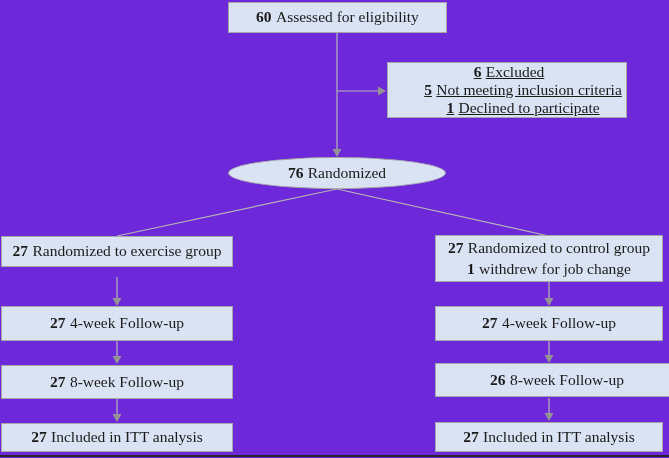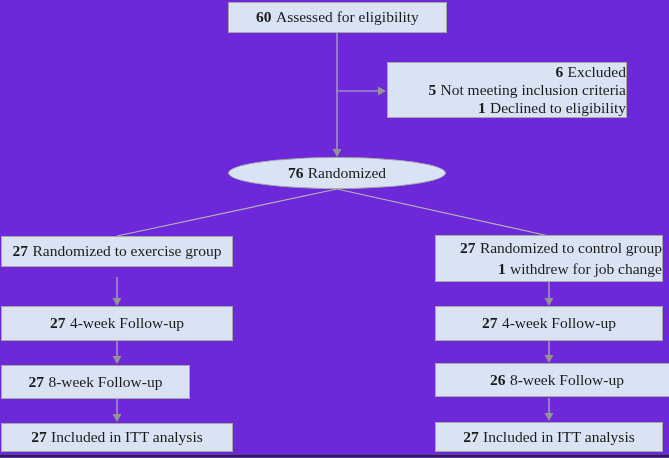--- a/index.html
+++ b/index.html
@@ -27,21 +27,21 @@
     background:var(--box-fill,#dae3f3);
     border:1px solid var(--box-border,#a6a6a6);
     box-sizing:border-box;
     display:flex;
     flex-direction:column;
     justify-content:center;
     align-items:center;
     text-align:center;
     line-height:1.3;
   }
-  .box.left-align{align-items:flex-end;text-align:left;padding-left:4px;}
+  .box.left-align{align-items:center;text-align:left;padding-left:4px;text-decoration:underline;}
   .ellipse{border-radius:50%;}
   .num{font-weight:bold;margin-right:0.28em;}
   .indent{margin-left:28px;}
   .bottom-rule{
     position:absolute;left:0;top:455px;width:669px;height:2px;
     background:#262626;
   }
 </style>
 </head>
 <body>
@@ -81,52 +81,52 @@
   </div>
 
   <div class="box left-align" style="left:387px;top:62px;width:240px;height:56px;line-height:18px;">
     <div>
       <span class="num">6</span><span>Excluded</span>
     </div>
     <div class="indent">
       <span class="num">5</span><span>Not meeting inclusion criteria</span>
     </div>
     <div class="indent">
-      <span class="num">1</span><span>Declined to eligibility</span>
+      <span class="num">1</span><span>Declined to participate</span>
     </div>
   </div>
 
   <div class="box ellipse" style="left:228px;top:157px;width:218px;height:32px;">
     <div>
       <span class="num">76</span><span>Randomized</span>
     </div>
   </div>
 
   <div class="box" style="left:1px;top:236px;width:232px;height:31px;">
     <div>
       <span class="num">27</span><span>Randomized to exercise group</span>
     </div>
   </div>
 
-  <div class="box" style="left:435px;top:235px;width:228px;height:47px;align-items:flex-end;">
+  <div class="box" style="left:435px;top:235px;width:228px;height:47px;">
     <div>
       <span class="num">27</span><span>Randomized to control group</span>
     </div>
     <div>
       <span class="num">1</span><span>withdrew for job change</span>
     </div>
   </div>
 
   <div class="box" style="left:1px;top:306px;width:232px;height:35px;">
     <div>
       <span class="num">27</span><span>4-week Follow-up</span>
     </div>
   </div>
 
-  <div class="box" style="left:1px;top:365px;width:189px;height:34px;justify-content:center;">
+  <div class="box" style="left:1px;top:365px;width:232px;height:34px;justify-content:center;">
     <div>
       <span class="num">27</span><span>8-week Follow-up</span>
     </div>
   </div>
 
   <div class="box" style="left:1px;top:423px;width:232px;height:29px;">
     <div>
       <span class="num">27</span><span>Included in ITT analysis</span>
     </div>
   </div>

